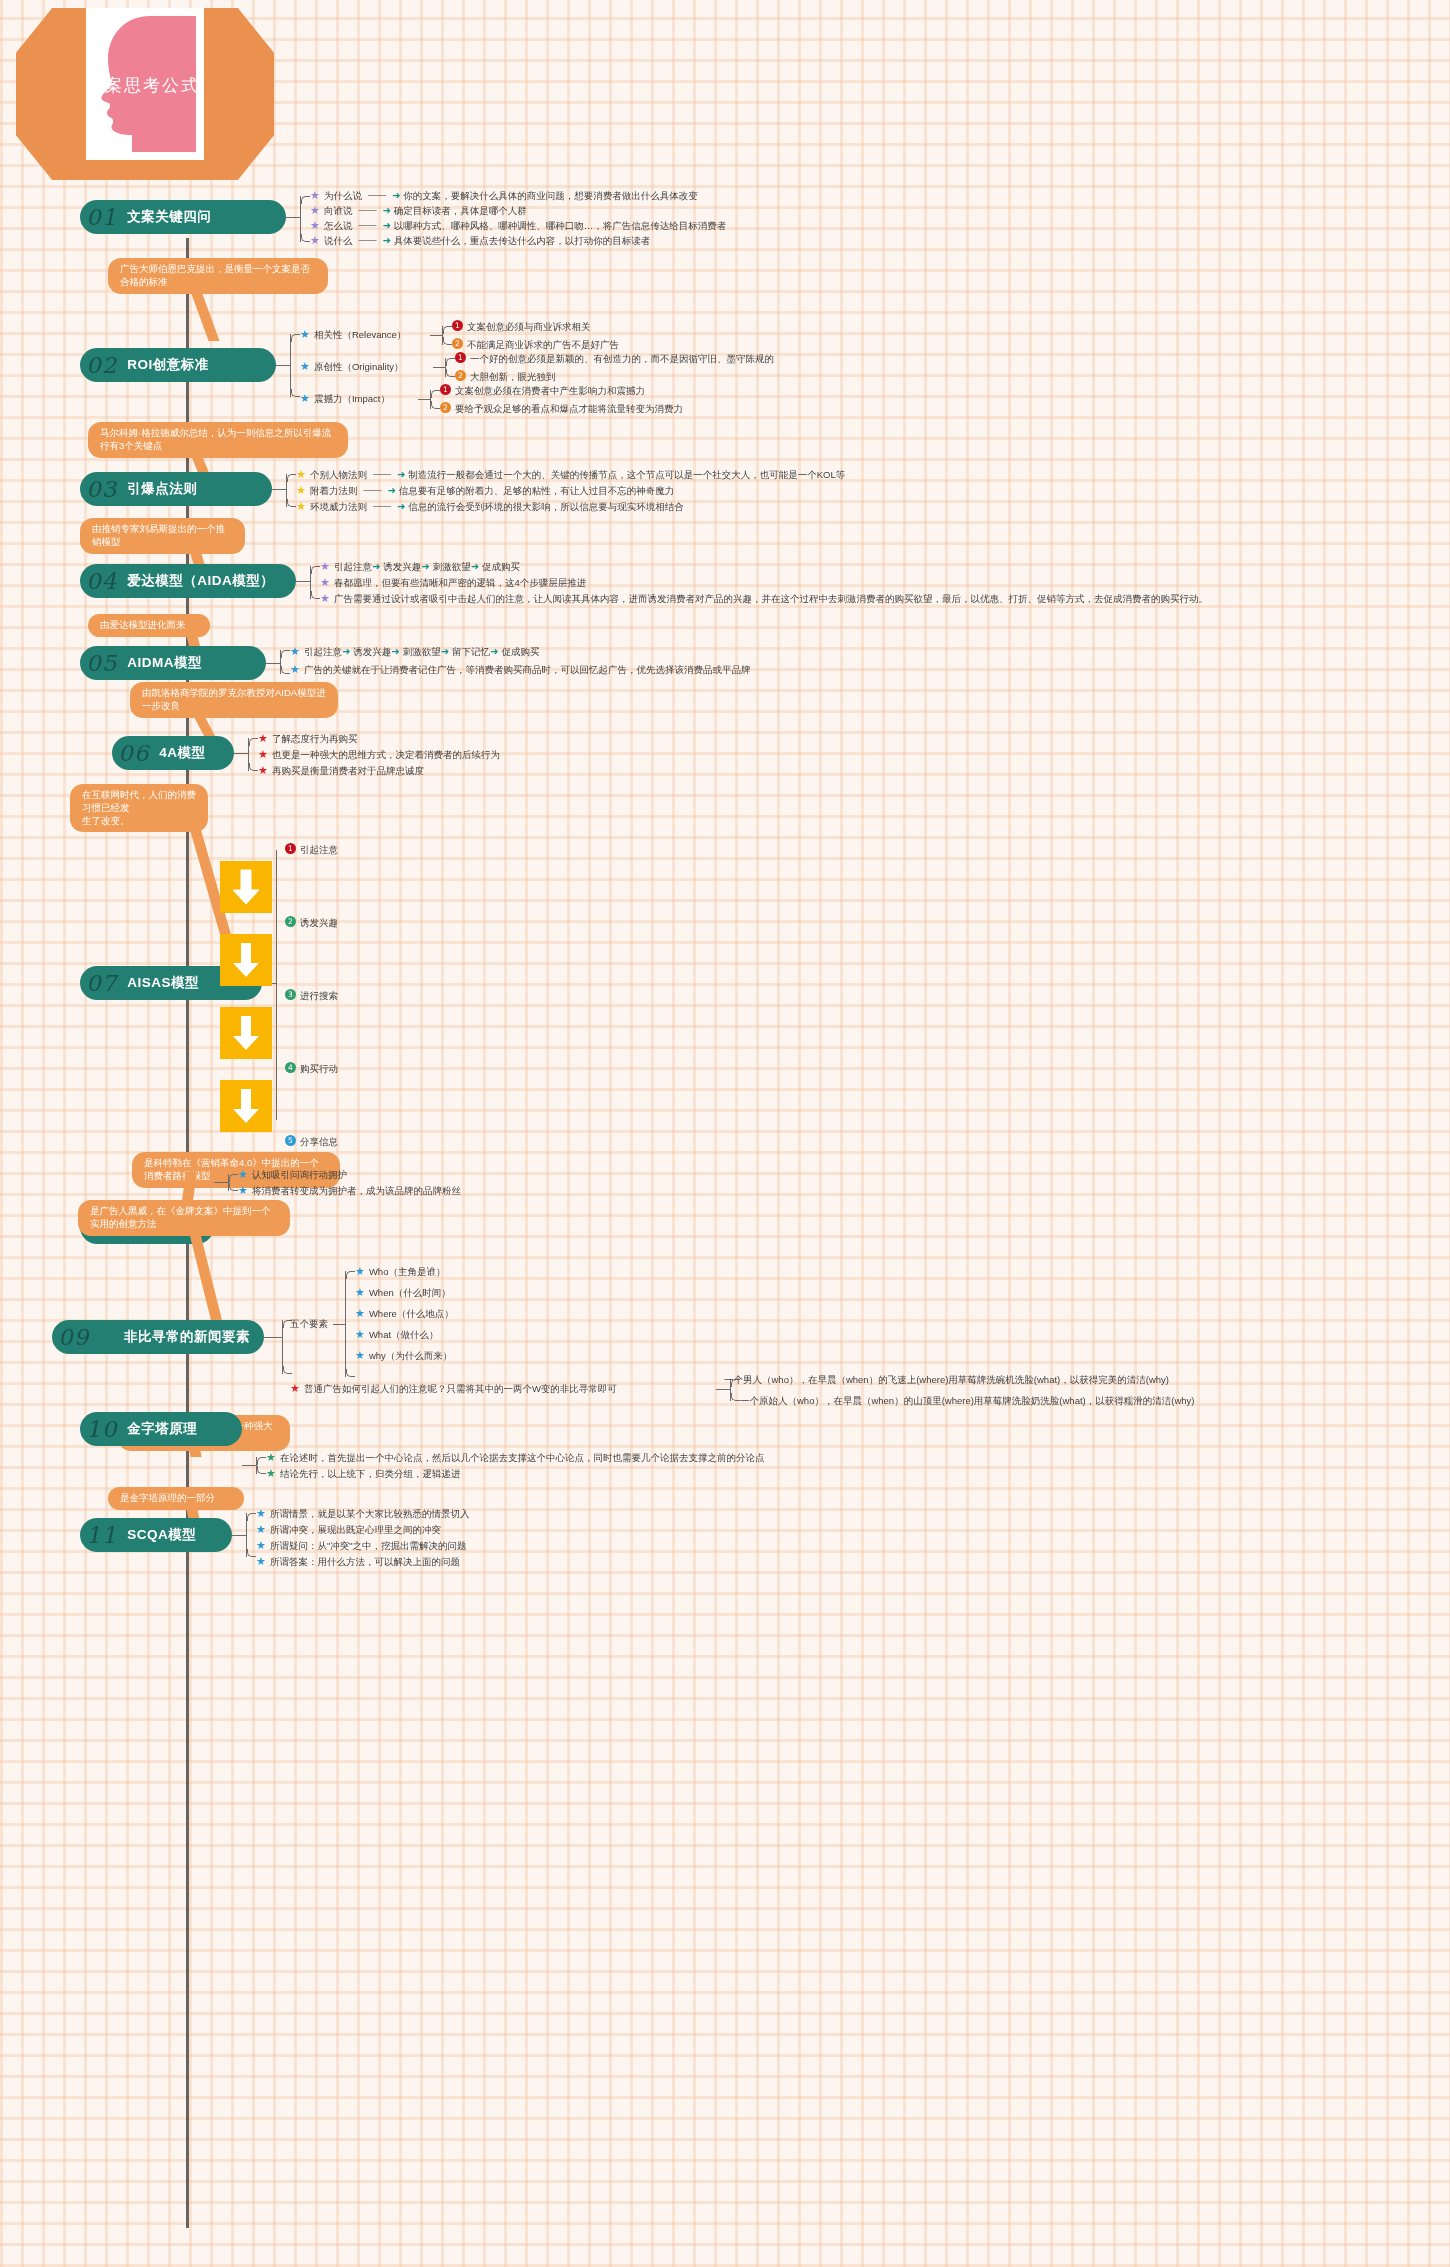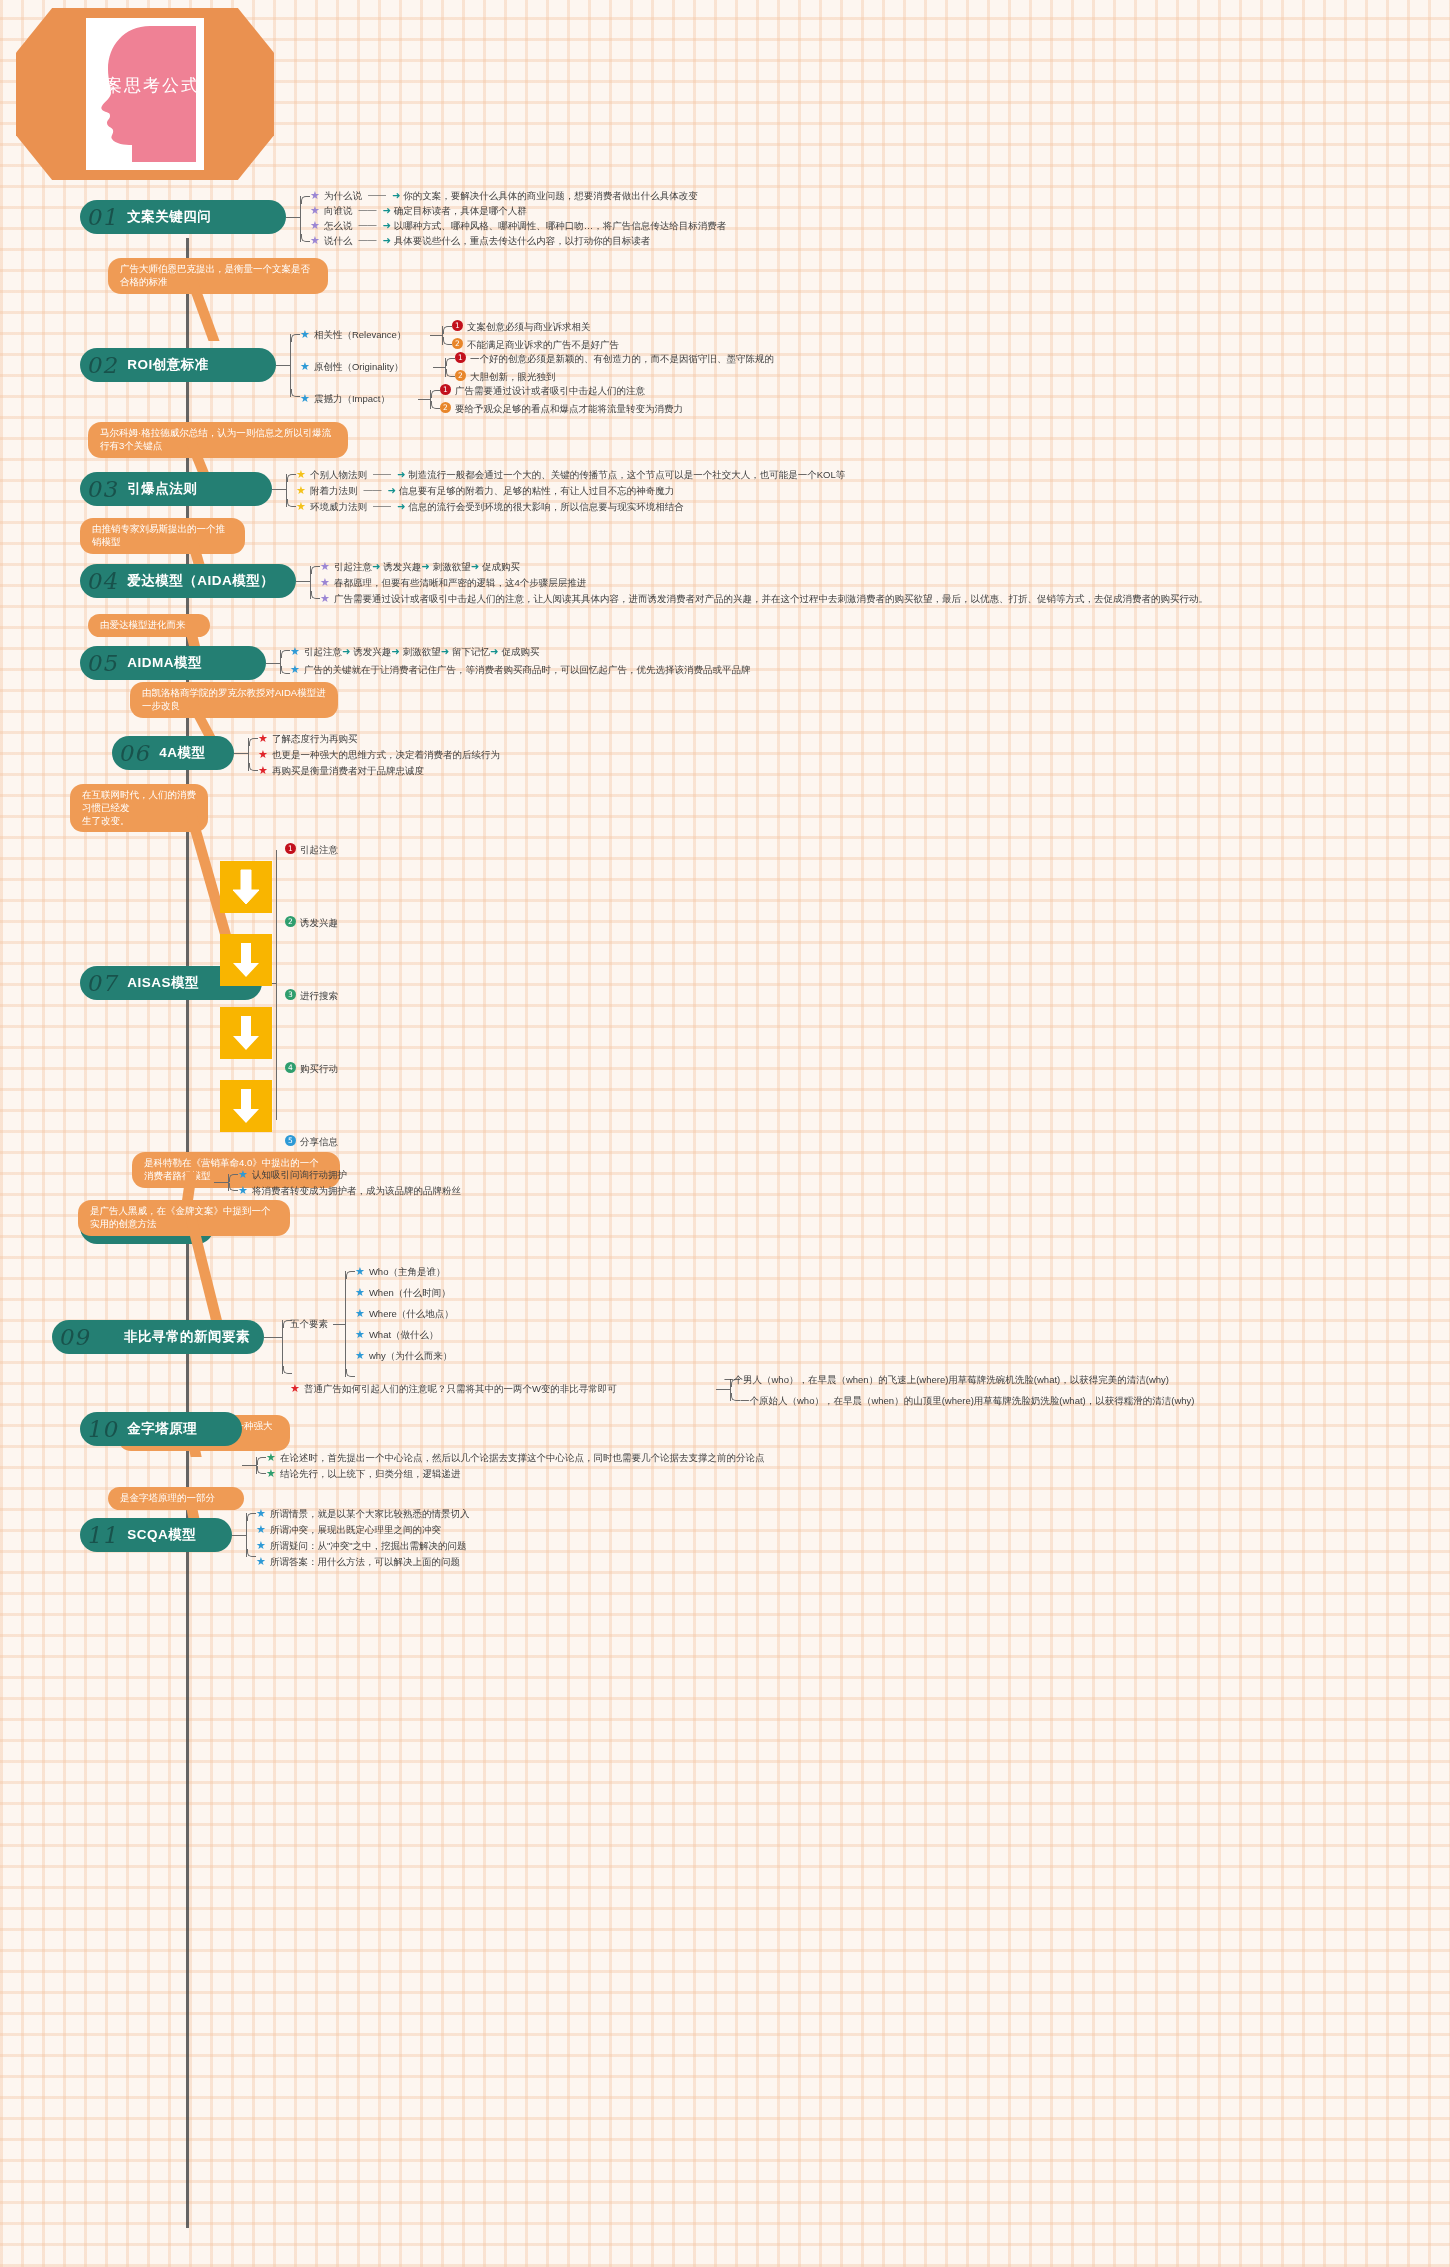--- a/index.html
+++ b/index.html
@@ -17,21 +17,21 @@
   .canvas { position:absolute; inset:0; }
 
   
   .spine { position:absolute; left:186px; top:238px; width:3px; height:1990px; background:#4a4a4a; opacity:.85; }
 
   
   .hero {
     position:absolute; left:16px; top:8px; width:258px; height:172px;
     background:#ea9150;
     clip-path: polygon(14% 0, 86% 0, 100% 26%, 100% 74%, 86% 100%, 14% 100%, 0 74%, 0 26%);
-    display:flex; align-items:center; justify-content:center;
+    display:flex; align-items:flex-start; justify-content:center;
   }
   .hero-card { position:relative; width:118px; height:152px; background:#ffffff; overflow:hidden; }
   .hero-head { position:absolute; left:6px; top:6px; width:106px; height:140px; }
   .hero-title {
     position:absolute; left:70px; top:66px; width:200px;
     color:#ffffff; font-size:17px; letter-spacing:2px; font-weight:400; z-index:5;
   }
 
   
   .node {
@@ -181,21 +181,21 @@
   </div>
 
   <div class="b" style="left:300px; top:392px;">
     <span class="star s-blue">★</span>
     <span class="txt">震撼力（Impact）</span>
   </div>
   <div class="stub" style="left:418px; top:399px; width:12px;"></div>
   <div class="brk" style="left:430px; top:390px; height:19px;"></div>
   <div class="b" style="left:440px; top:384px;">
     <span class="nb nb1">1</span>
-    <span class="txt">广告需要通过设计或者吸引中击起人们的注意</span>
+    <span class="txt">文案创意必须在消费者中产生影响力和震撼力</span>
   </div>
   <div class="b" style="left:440px; top:402px;">
     <span class="nb nb2">2</span>
     <span class="txt">要给予观众足够的看点和爆点才能将流量转变为消费力</span>
   </div>
 
   <div class="callout" style="left:88px; top:422px; width:260px;">马尔科姆·格拉德威尔总结，认为一则信息之所以引爆流行有3个关键点</div>
   <div class="ctail" style="left:186px; top:443px; width:11px; height:58px; transform:skewX(22deg);"></div>
 
   <div class="node" style="left:80px; top:472px; width:192px;">

